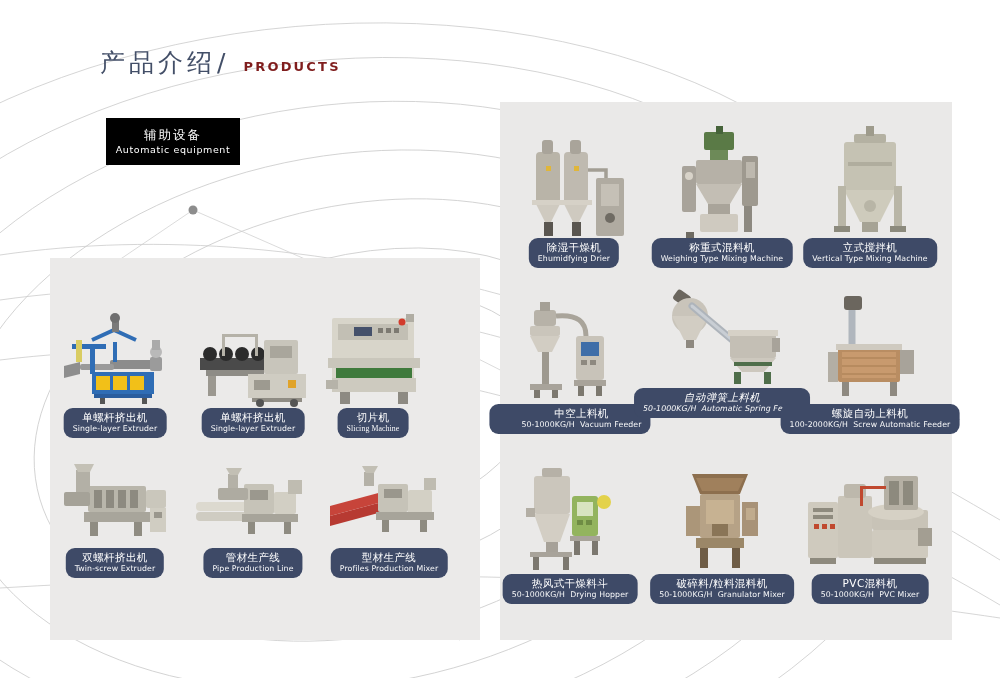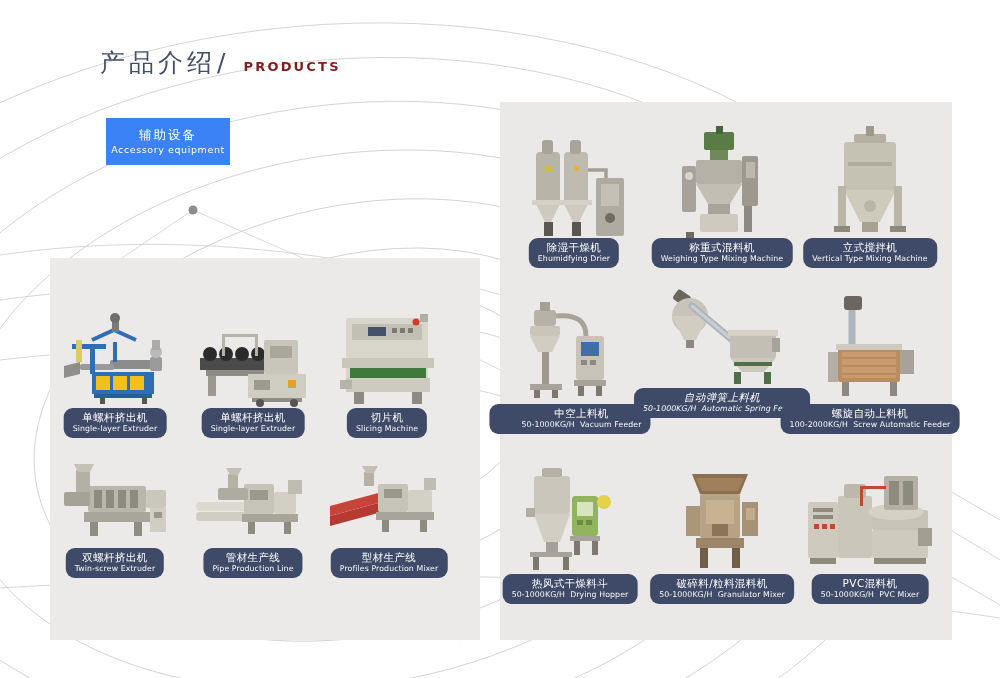--- a/index.html
+++ b/index.html
@@ -20,22 +20,22 @@
     font-family:"DejaVu Sans","Liberation Sans",sans-serif;
     font-size:25px;color:#434f68;letter-spacing:4px;font-weight:400;
   }
   .header-slash{font-size:25px;color:#434f68;margin-left:1px;}
   .header-en{
     font-size:13px;color:#7f1d1d;letter-spacing:2.2px;margin-left:18px;font-weight:600;
   }
 
   
   .acc-badge{
-    position:absolute;left:106px;top:118px;width:124px;height:47px;
-    background:#3b82f6;z-index:5;
+    position:absolute;left:106px;top:118px;width:134px;height:47px;
+    background:#000000;z-index:5;
     display:flex;flex-direction:column;align-items:center;justify-content:center;
     box-shadow:0 0 0 0 rgba(0,0,0,0);
   }
   .acc-badge .cn{font-size:12.5px;color:#ffffff;letter-spacing:2px;line-height:1.25;}
   .acc-badge .en{font-size:9.5px;color:#ffffff;letter-spacing:.6px;line-height:1.4;margin-top:1px;}
 
   
   .panel-left{
     position:absolute;left:50px;top:258px;width:430px;height:382px;
     background:#ebeae9;z-index:1;
@@ -101,21 +101,21 @@
   </svg>
 
   <div class="header">
     <span class="header-cn">产品介绍</span>
     <span class="header-slash">/</span>
     <span class="header-en">PRODUCTS</span>
   </div>
 
   <div class="acc-badge">
     <span class="cn">辅助设备</span>
-    <span class="en">Accessory equipment</span>
+    <span class="en">Automatic equipment</span>
   </div>
 
   <div class="panel-left"></div>
   <div class="panel-right"></div>
 
   <div class="cell" style="left:50px;top:300px;width:130px;height:140px;">
     <svg width="130" height="110" viewBox="0 0 130 110">
       <rect x="42" y="72" width="62" height="22" fill="#2f6db5"></rect>
       <rect x="46" y="76" width="14" height="14" fill="#f2c018"></rect>
       <rect x="63" y="76" width="14" height="14" fill="#f2c018"></rect>
@@ -165,21 +165,21 @@
       <rect x="34" y="34" width="36" height="3" fill="#b5b2a8"></rect>
       <rect x="34" y="34" width="3" height="22" fill="#b5b2a8"></rect>
       <rect x="67" y="34" width="3" height="22" fill="#b5b2a8"></rect>
     </svg>
     <div class="pill" style="top:108px;">
       <span class="cn">单螺杆挤出机</span>
       <span class="en">Single-layer Extruder</span>
     </div>
   </div>
 
-  <div class="cell" style="left:322px;top:300px;width:130px;height:140px;">
+  <div class="cell" style="left:308px;top:300px;width:130px;height:140px;font-family:Liberation Serif, serif;">
     <svg width="130" height="110" viewBox="0 0 130 110">
       <rect x="24" y="18" width="82" height="62" rx="2" fill="#d8d5ca"></rect>
       <rect x="30" y="24" width="70" height="16" fill="#c2bfb4"></rect>
       <rect x="46" y="27" width="18" height="9" fill="#45516b"></rect>
       <g fill="#7d7a72">
           <rect x="70" y="28" width="5" height="5"></rect>
           <rect x="78" y="28" width="5" height="5"></rect>
           <rect x="86" y="28" width="5" height="5"></rect>
         </g>
       <circle cx="94" cy="22" r="3.5" fill="#d23b2c"></circle>

